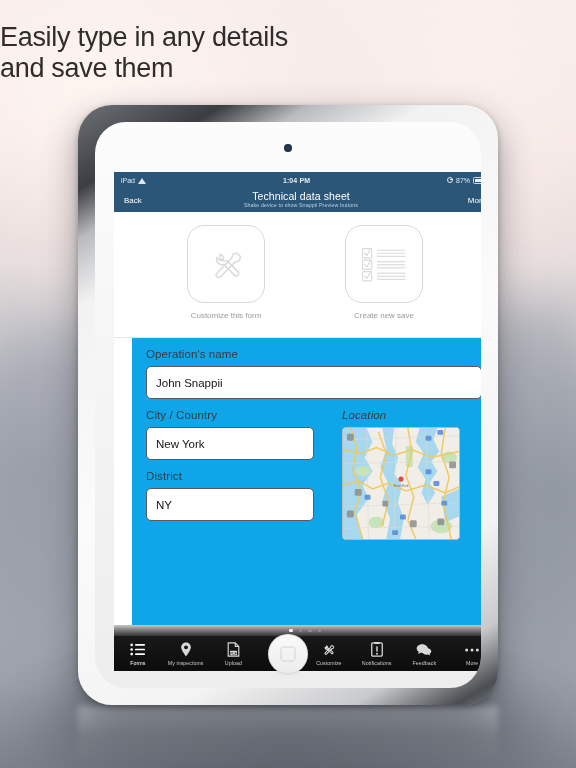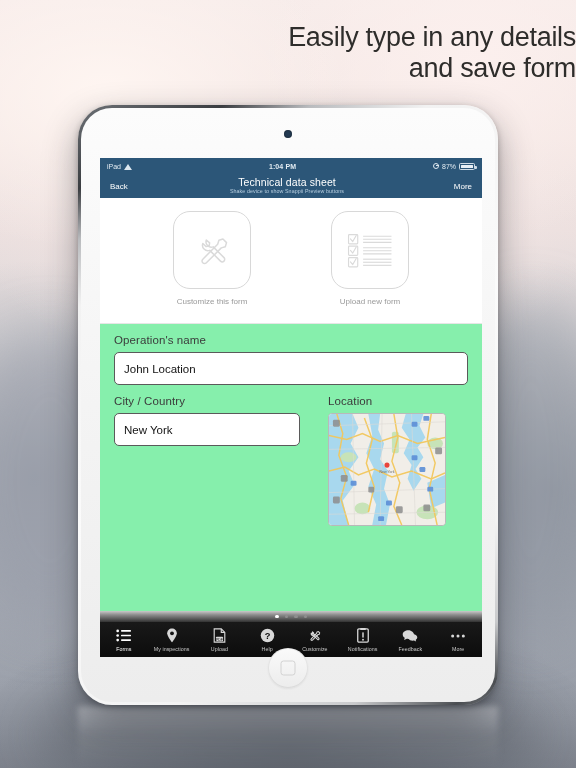--- a/index.html
+++ b/index.html
@@ -47,40 +47,40 @@
   .backdrop-blob-a { left: -40px; top: 330px; width: 180px; height: 300px; background: rgba(150,156,168,0.45); }
   .backdrop-blob-b { right: -30px; top: 300px; width: 150px; height: 340px; background: rgba(140,148,160,0.42); }
   .backdrop-blob-c { left: 40px;  top: 690px; width: 500px; height: 90px;  background: rgba(70,74,82,0.40); }
 
   
   .headline {
     position: absolute;
     top: 22px;
     left: 0;
     width: 100%;
-    text-align: right;
+    text-align: left;
     color: #2e2d2b;
     font-size: 27px;
     line-height: 31px;
     font-weight: 400;
     letter-spacing: -0.3px;
     z-index: 6;
   }
   .headline .l2 { display: block; }
 
   
   .device {
     position: absolute;
     left: 78px;
     top: 105px;
     width: 420px;
     height: 600px;
     border-radius: 34px;
     background: linear-gradient(150deg, #6e7277 0%, #3a3d41 10%, #b9bbbe 16%, #f2f2f2 24%, #fbfbfb 50%, #f3f3f3 78%, #c9cacc 90%, #4a4d51 97%, #74787c 100%);
-    padding: 3px;
+    padding: 17px;
     box-shadow: 0 14px 34px rgba(30,34,40,0.42), 0 2px 6px rgba(0,0,0,0.25);
     z-index: 5;
   }
   .device-inner {
     width: 100%;
     height: 100%;
     border-radius: 31px;
     background: linear-gradient(180deg, #fcfcfc 0%, #f4f4f4 50%, #ededed 100%);
     position: relative;
     overflow: hidden;
@@ -247,25 +247,26 @@
   }
   .card-label {
     margin-top: 8px;
     font-size: 8px;
     color: #9a9a9a;
     text-align: right;
   }
 
   
   .form-area {
-    background: #86efac;
+    background: #0ea5e9;
     flex: 1;
     padding: 10px 14px 0 14px;
     overflow: hidden;
     position: relative;
+    margin-left: 18px;
   }
   .field-label {
     font-size: 11.5px;
     color: #3b3b3b;
     margin-bottom: 6px;
     letter-spacing: 0.1px;
   }
   .text-input {
     background: #ffffff;
     border: 1.1px solid #5a5a5a;
@@ -277,21 +278,21 @@
     font-size: 11.5px;
     color: #141414;
     cursor: text;
   }
   .row-2col {
     display: flex;
     gap: 28px;
     margin-top: 10px;
   }
   .col-left { flex: 1; min-width: 0; }
-  .col-right { width: 140px; flex: none; }
+  .col-right { width: 140px; flex: none; font-style: italic; }
   .mt10 { margin-top: 10px; }
 
   
   .map {
     width: 118px;
     height: 113px;
     border-radius: 4px;
     border: 1px solid #b9b9b9;
     position: relative;
     overflow: hidden;
@@ -366,21 +367,21 @@
 <body>
 
 <div class="backdrop">
   <div class="backdrop-blob-a"></div>
   <div class="backdrop-blob-b"></div>
   <div class="backdrop-blob-c"></div>
 </div>
 
 <div class="headline">
   <span>Easily type in any details</span>
-  <span class="l2">and save form</span>
+  <span class="l2">and save them</span>
 </div>
 
 <div class="reflection"></div>
 
 <div class="device">
   <div class="device-inner">
     <div class="camera"></div>
 
     <div class="screen">
 
@@ -438,39 +439,43 @@
                 <line x1="21" y1="13" x2="58" y2="13"></line>
                 <line x1="21" y1="20" x2="58" y2="20"></line>
                 <line x1="21" y1="24" x2="58" y2="24"></line>
                 <line x1="21" y1="28" x2="58" y2="28"></line>
                 <line x1="21" y1="35" x2="58" y2="35"></line>
                 <line x1="21" y1="39" x2="58" y2="39"></line>
                 <line x1="21" y1="43" x2="58" y2="43"></line>
               </g>
             </svg>
           </div>
-          <div class="card-label">Upload new form</div>
+          <div class="card-label">Create new save</div>
         </div>
       </div>
 
       <div class="form-area">
 
         <div>
           <div class="field-label">Operation's name</div>
-          <div class="text-input">John Location</div>
+          <div class="text-input">John Snappii</div>
         </div>
 
         <div class="row-2col">
           <div class="col-left">
 
             <div>
               <div class="field-label">City / Country</div>
               <div class="text-input">New York</div>
             </div>
 
+            <div class="mt10">
+              <div class="field-label">District</div>
+              <div class="text-input">NY</div>
+            </div>
           </div>
 
           <div class="col-right">
             <div class="field-label">Location</div>
             <div class="map">
               <svg viewBox="0 0 118 113" preserveAspectRatio="xMidYMid slice">
                 <rect x="0" y="0" width="118" height="113" fill="#f1eee8"></rect>
 
                 <path d="M0 0 L24 0 L30 14 L22 30 L30 44 L20 58 L26 72 L14 88 L20 113 L0 113 Z" fill="#a8d8ee"></path>
                 <path d="M40 0 L52 0 L50 16 L56 30 L52 46 L60 58 L56 76 L62 92 L58 113 L44 113 L48 92 L40 74 L46 56 L38 40 L44 22 Z" fill="#a8d8ee"></path>

